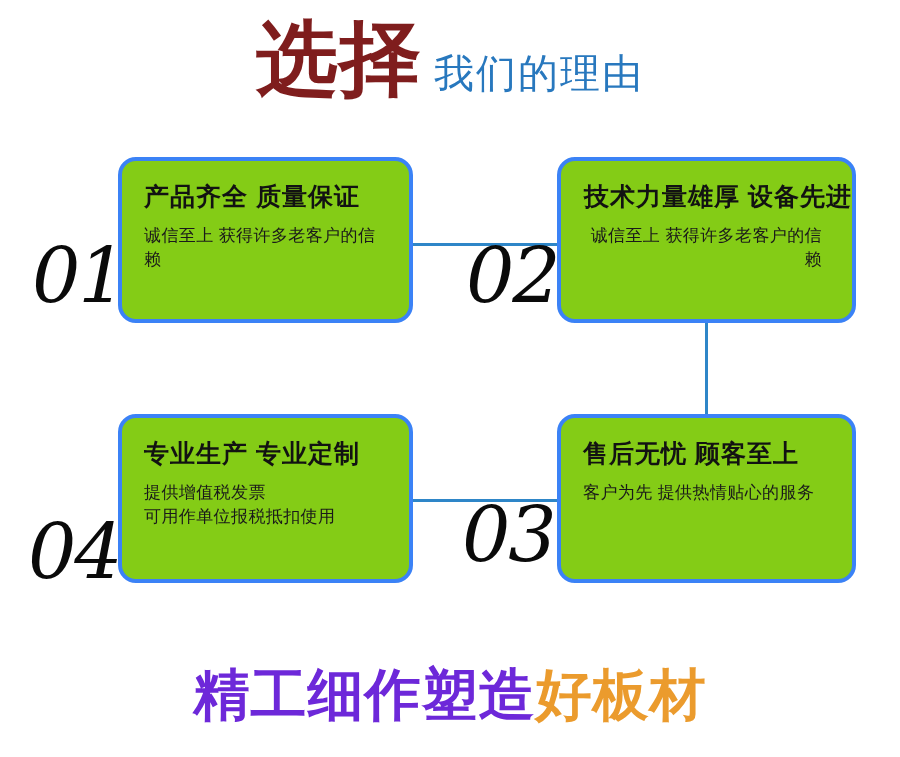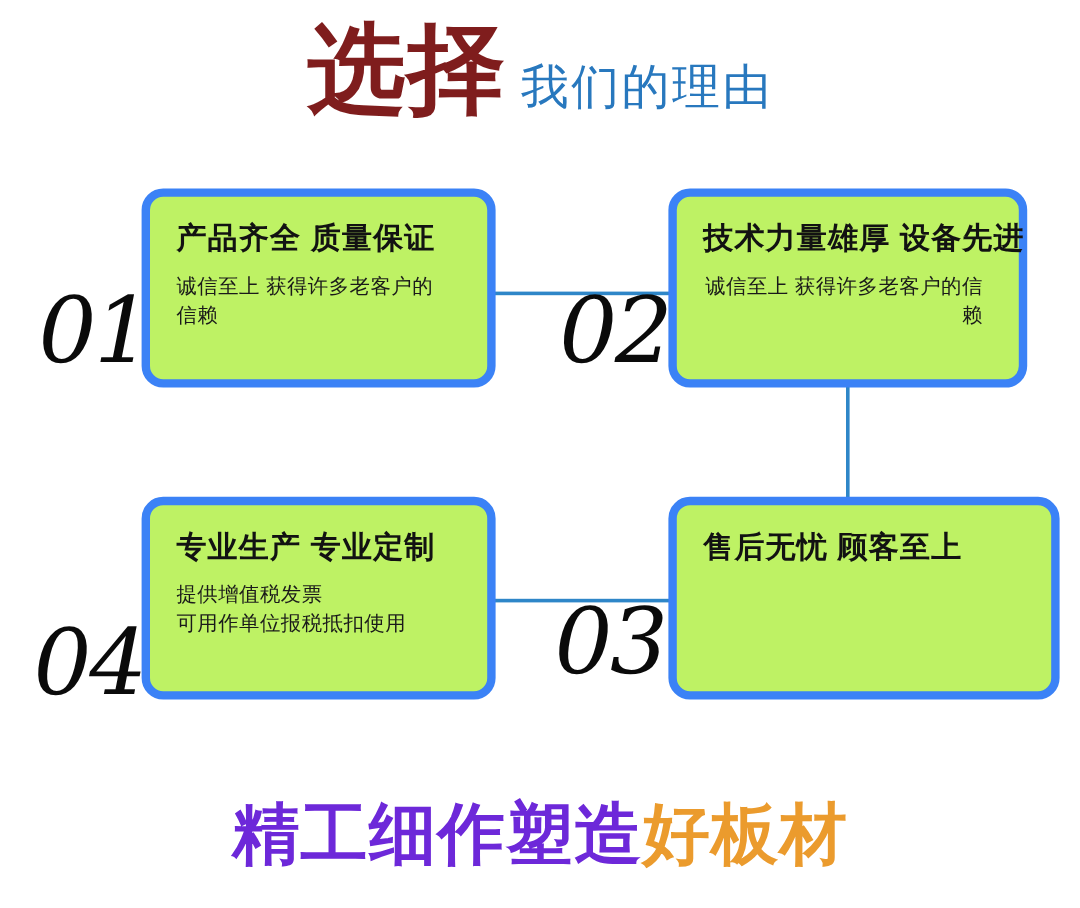--- a/index.html
+++ b/index.html
@@ -52,22 +52,22 @@
     z-index: 1;
   }
   .conn-top-h   { left: 404px; top: 243px; width: 170px; height: 3px; }
   .conn-right-v { left: 705px; top: 318px; width: 3px;  height: 100px; }
   .conn-bot-h   { left: 404px; top: 499px; width: 170px; height: 3px; }
 
   
   .card {
     position: absolute;
     box-sizing: border-box;
-    background: #bef264;
-    border: 7px solid #3b82f6;
+    background: #84cc16;
+    border: 4px solid #3b82f6;
     border-radius: 18px;
     z-index: 2;
   }
   .card-inner {
     padding: 22px 0 0 22px;
   }
   .card-title {
     font-size: 25px;
     font-weight: bold;
     color: #121212;
@@ -82,21 +82,21 @@
     color: #1a1a1a;
     line-height: 1.45;
     letter-spacing: 0.4px;
     white-space: pre-line;
     padding-right: 30px;
   }
 
   #card-01 { left: 118px; top: 157px; width: 295px; height: 166px; }
   #card-02 { left: 557px; top: 157px; width: 299px; height: 166px; text-align: right; }
   #card-04 { left: 118px; top: 414px; width: 295px; height: 169px; }
-  #card-03 { left: 557px; top: 414px; width: 326px; height: 169px; }
+  #card-03 { left: 557px; top: 414px; width: 299px; height: 169px; }
 
   
   .num {
     position: absolute;
     font-family: "DejaVu Serif", "Liberation Serif", serif;
     font-style: italic;
     font-weight: normal;
     font-size: 76px;
     color: #0a0a0a;
     line-height: 1;
@@ -166,20 +166,21 @@
       <div class="card-title">专业生产 专业定制</div>
       <div class="card-desc">提供增值税发票
 可用作单位报税抵扣使用</div>
     </div>
   </div>
   <div class="num" id="num-04">04</div>
 
   <div class="card" id="card-03">
     <div class="card-inner">
       <div class="card-title">售后无忧 顾客至上</div>
+      <div class="card-desc">客户为先 提供热情贴心的服务</div>
     </div>
   </div>
   <div class="num" id="num-03">03</div>
 
   <div class="footer">
     <span class="footer-dark">精工细作塑造</span><span class="footer-accent">好板材</span>
   </div>
 
 </div>
 

